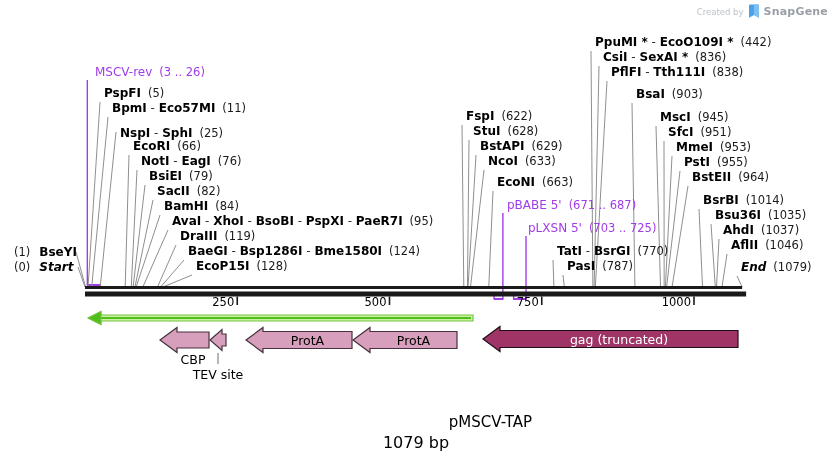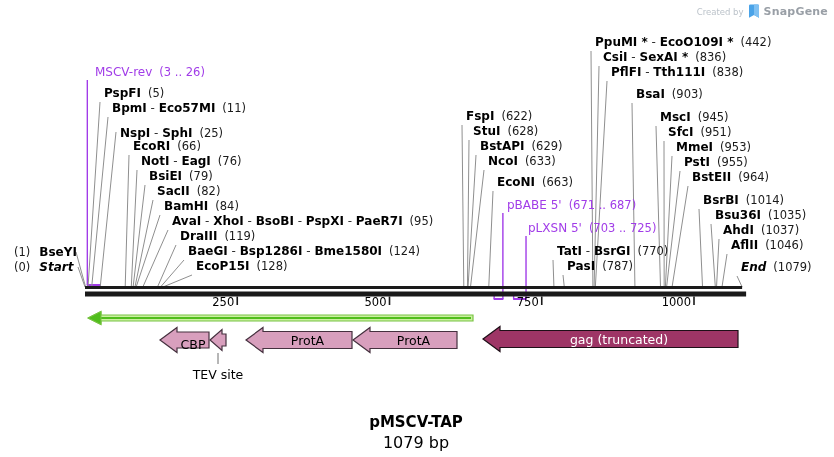--- a/index.html
+++ b/index.html
@@ -9,21 +9,21 @@
   .lbl{position:absolute;white-space:nowrap;font-size:12px;font-weight:bold;color:#000;line-height:13px;}
   .lbl .sep{font-weight:normal;color:#333;}
   .lbl .loc{font-weight:normal;font-size:11.5px;color:#1a1a1a;margin-left:7px;}
   .lbl .pre{font-weight:normal;font-size:11.5px;color:#1a1a1a;margin-right:9px;}
   .lbl.purple{color:#a13ce8;font-weight:normal;}
   .lbl.purple .loc{color:#a13ce8;}
   .it{font-style:italic;}
   .featlbl{position:absolute;transform:translate(-50%,-50%);font-size:12.5px;color:#000;white-space:nowrap;}
   .tevlbl{position:absolute;transform:translateX(-50%);font-size:12.5px;color:#000;white-space:nowrap;}
   #titleblock{position:absolute;text-align:center;}
-  #plasmid-title{font-size:15px;font-weight:bold;color:#000;}
+  #plasmid-title{font-size:15px;font-weight:normal;color:#000;text-align:right;}
   #plasmid-size{font-size:16px;color:#000;margin-top:2px;}
   #brand{position:absolute;top:4px;right:6px;display:flex;align-items:center;gap:4px;}
   #brand .created{font-size:8.5px;color:#bcc3ca;}
   #brand .sg{font-size:11px;font-weight:700;color:#999fa6;letter-spacing:.2px;}
 </style>
 </head>
 <body>
 
 <div id="canvas">
   <svg id="mapsvg" width="834" height="457">
@@ -126,21 +126,21 @@
       <div class="lbl" style="left: 676px; top: 141px;"><span>MmeI</span><span class="loc">(953)</span></div>
       <div class="lbl" style="left: 684px; top: 156px;"><span>PstI</span><span class="loc">(955)</span></div>
       <div class="lbl" style="left: 692px; top: 171px;"><span>BstEII</span><span class="loc">(964)</span></div>
       <div class="lbl" style="left: 703px; top: 194px;"><span>BsrBI</span><span class="loc">(1014)</span></div>
       <div class="lbl" style="left: 715px; top: 209px;"><span>Bsu36I</span><span class="loc">(1035)</span></div>
       <div class="lbl" style="left: 723px; top: 224px;"><span>AhdI</span><span class="loc">(1037)</span></div>
       <div class="lbl" style="left: 731px; top: 239px;"><span>AflII</span><span class="loc">(1046)</span></div>
       <div class="lbl" style="left: 741px; top: 261px;"><span class="it">End</span><span class="loc">(1079)</span></div>
     </div>
   <div id="featlabels">
-      <div class="featlbl" style="left: 193px; top: 344px;">CBP</div>
+      <div class="featlbl" style="left: 193px; top: 359px;">CBP</div>
       <div class="featlbl" style="left: 307.5px; top: 340px;">ProtA</div>
       <div class="featlbl" style="left: 413.5px; top: 340px;">ProtA</div>
       <div class="featlbl" style="left: 619px; top: 339px; color: rgb(255, 255, 255);">gag (truncated)</div>
       <div class="tevlbl" style="left: 218px; top: 367px;">TEV site</div>
     </div>
 
   <div id="brand">
     <span class="created">Created by</span>
     <svg width="12" height="15" viewBox="0 0 12 15">
       <path d="M1 1.8 Q1 0.5 2.3 0.5 L9.7 0.5 Q11 0.5 11 1.8 L11 13.8 L6 10.9 L1 13.8 Z" fill="#4aa3e8"></path>

